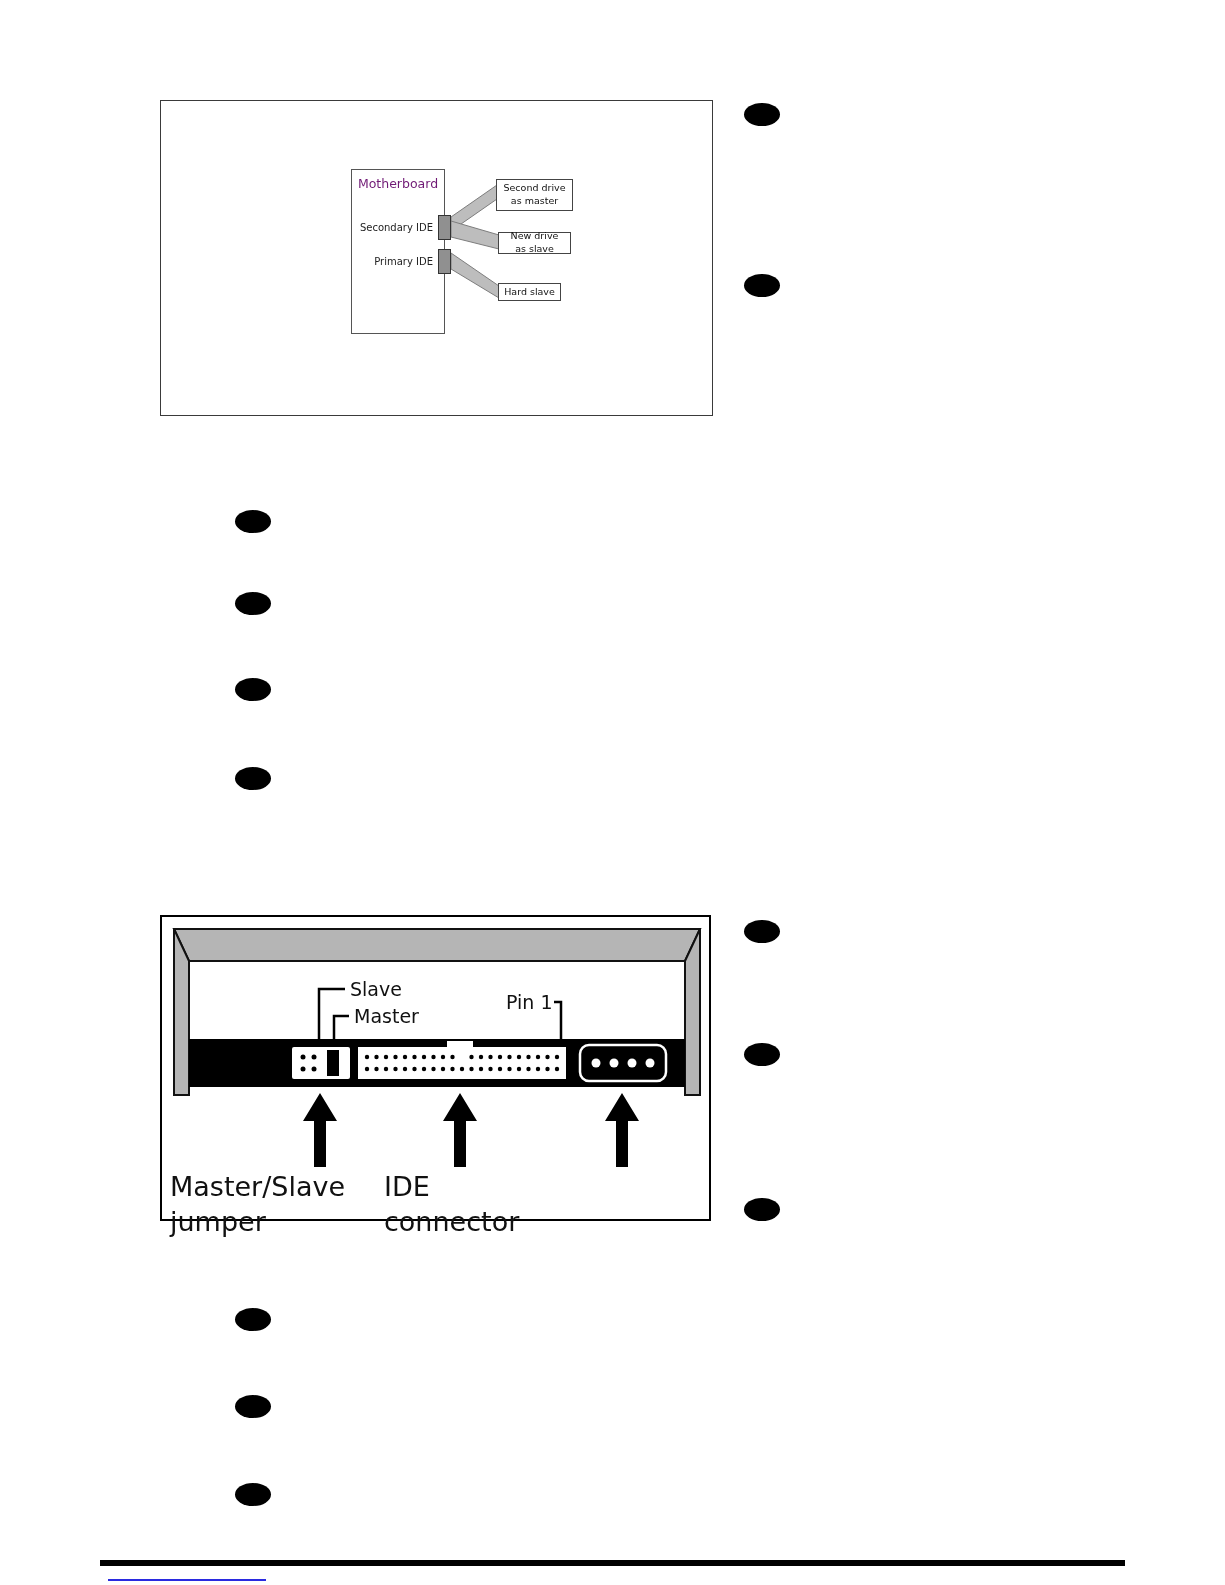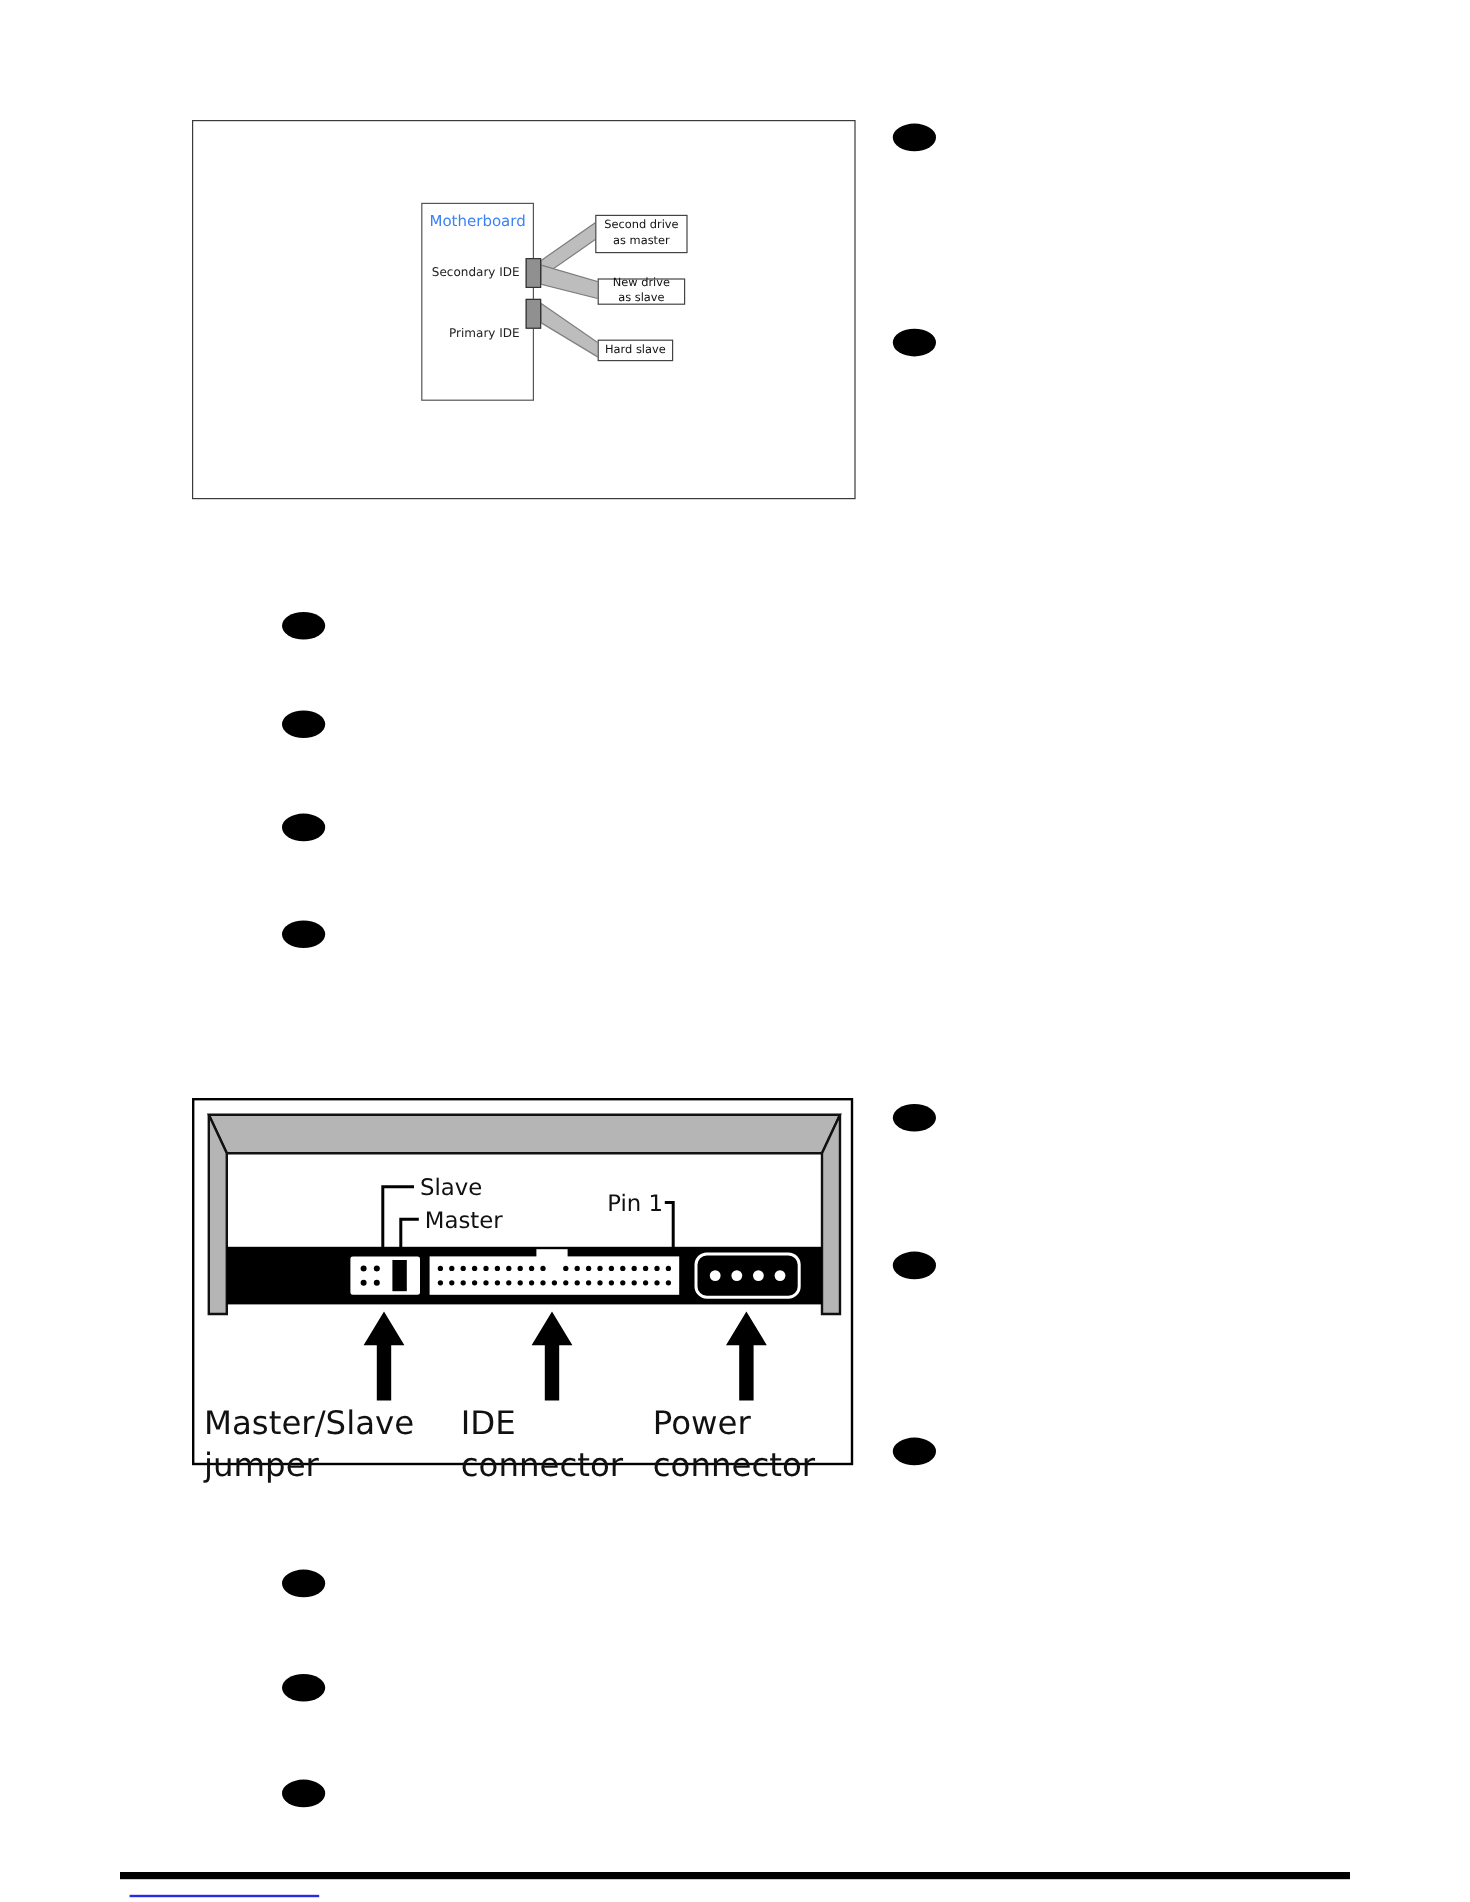--- a/index.html
+++ b/index.html
@@ -26,27 +26,27 @@
     left: 160px; top: 915px; width: 551px; height: 306px;
     border: 2px solid #000000;
   }
   
   .mb-box {
     position: absolute; left: 190px; top: 68px; width: 94px; height: 165px;
     border: 1px solid #555; background: #fff;
   }
   .mb-title {
     padding-top: 6px; text-align: center;
-    font-size: 12.5px; color: #3b82f6;
+    font-size: 12.5px; color: #701a75;
   }
   .ide-label {
     position: absolute; font-size: 10px; color: #222; text-align: right;
   }
   #lbl-secondary { left: 196px; top: 121px; width: 76px; }
-  #lbl-primary   { left: 206px; top: 172px; width: 66px; }
+  #lbl-primary   { left: 206px; top: 155px; width: 66px; }
   .ide-conn {
     position: absolute; width: 13px; height: 25px;
     background: #909090; border: 1px solid #333;
   }
   #conn-secondary { left: 277px; top: 114px; }
   #conn-primary   { left: 277px; top: 148px; }
   .drive-box {
     position: absolute; border: 1px solid #444; background: #fff;
     display: flex; flex-direction: column; justify-content: center;
     font-size: 9.5px; line-height: 1.35; color: #111; text-align: center;
@@ -205,21 +205,20 @@
       <text class="svg-label" x="192" y="106">Master</text>
       <text class="svg-label" x="344" y="92">Pin 1</text>
 
       <polygon points="158,176 175,204 164,204 164,250 152,250 152,204 141,204" fill="#000"></polygon>
       <polygon points="298,176 315,204 304,204 304,250 292,250 292,204 281,204" fill="#000"></polygon>
       <polygon points="460,176 477,204 466,204 466,250 454,250 454,204 443,204" fill="#000"></polygon>
     </svg>
 
     <div class="caption" id="cap-jumper">Master/Slave jumper</div>
     <div class="caption" id="cap-ide">IDE connector</div>
-    <div class="caption" id="cap-power">Power connector</div>
   </div>
 
   <div class="callout" style="left:744px; top:103px;"></div>
   <div class="callout" style="left:744px; top:274px;"></div>
   <div class="callout" style="left:235px; top:510px;"></div>
   <div class="callout" style="left:235px; top:592px;"></div>
   <div class="callout" style="left:235px; top:678px;"></div>
   <div class="callout" style="left:235px; top:767px;"></div>
   <div class="callout" style="left:744px; top:920px;"></div>
   <div class="callout" style="left:744px; top:1043px;"></div>

